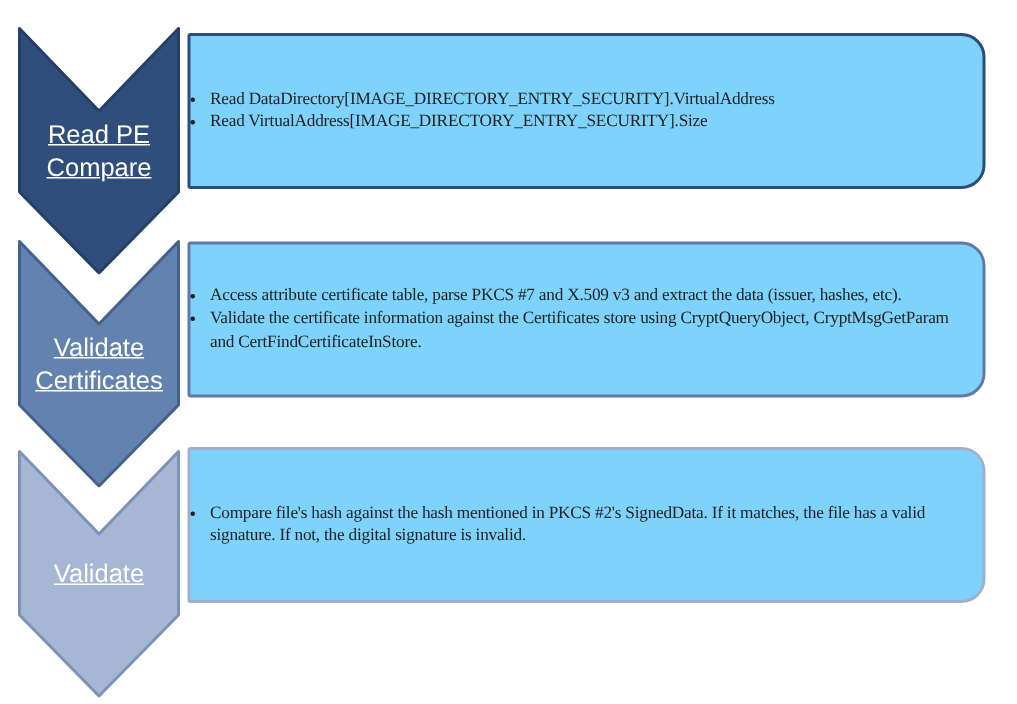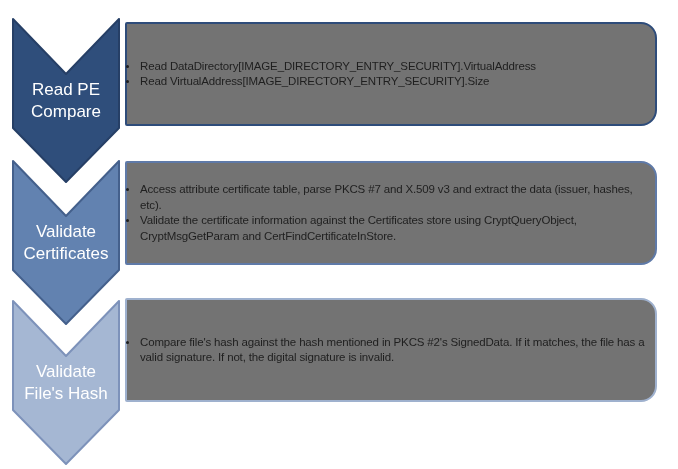--- a/index.html
+++ b/index.html
@@ -44,32 +44,34 @@
     height: 58px;
     display: flex;
     flex-direction: column;
     align-items: center;
     justify-content: center;
     color: var(--label-color);
     font-size: 17px;
     line-height: 22px;
     text-align: center;
     white-space: nowrap;
+    text-decoration: underline;
   }
   .text-box {
     position: absolute;
     left: 125px;
     width: 532px;
     box-sizing: border-box;
-    background: #737373;
+    background: #7dd3fc;
     border: 2px solid var(--box-border);
     border-radius: 2px 16px 16px 2px;
     display: flex;
     align-items: center;
     z-index: 1;
+    font-family: Liberation Serif, serif;
   }
   .step1 .chevron { top: 18px; }
   .step2 .chevron { top: 160px; }
   .step3 .chevron { top: 300px; }
   .step1 .text-box { top: 22px;  height: 104px; }
   .step2 .text-box { top: 161px; height: 104px; }
   .step3 .text-box { top: 298px; height: 104px; }
   .bullets {
     list-style: disc outside;
     margin: 0;
@@ -130,21 +132,20 @@
     </div>
   </div>
 
   <div class="step step3" style="--chevron-fill: #a5b7d3; --chevron-stroke: #7d92ba; --box-border: #9fb1ce; --label-color: #ffffff;">
     <div class="chevron">
       <svg viewBox="0 0 108 165">
         <polygon points="1,1 54,56 107,1 107,110 54,164 1,110"></polygon>
       </svg>
       <div class="chevron-label">
         <div>Validate</div>
-        <div>File's Hash</div>
       </div>
     </div>
     <div class="text-box">
       <ul class="bullets">
         <li>Compare file's hash against the hash mentioned in PKCS #2's SignedData. If it matches, the file has a valid signature. If not, the digital signature is invalid.</li>
       </ul>
     </div>
   </div>
 
 </div>

